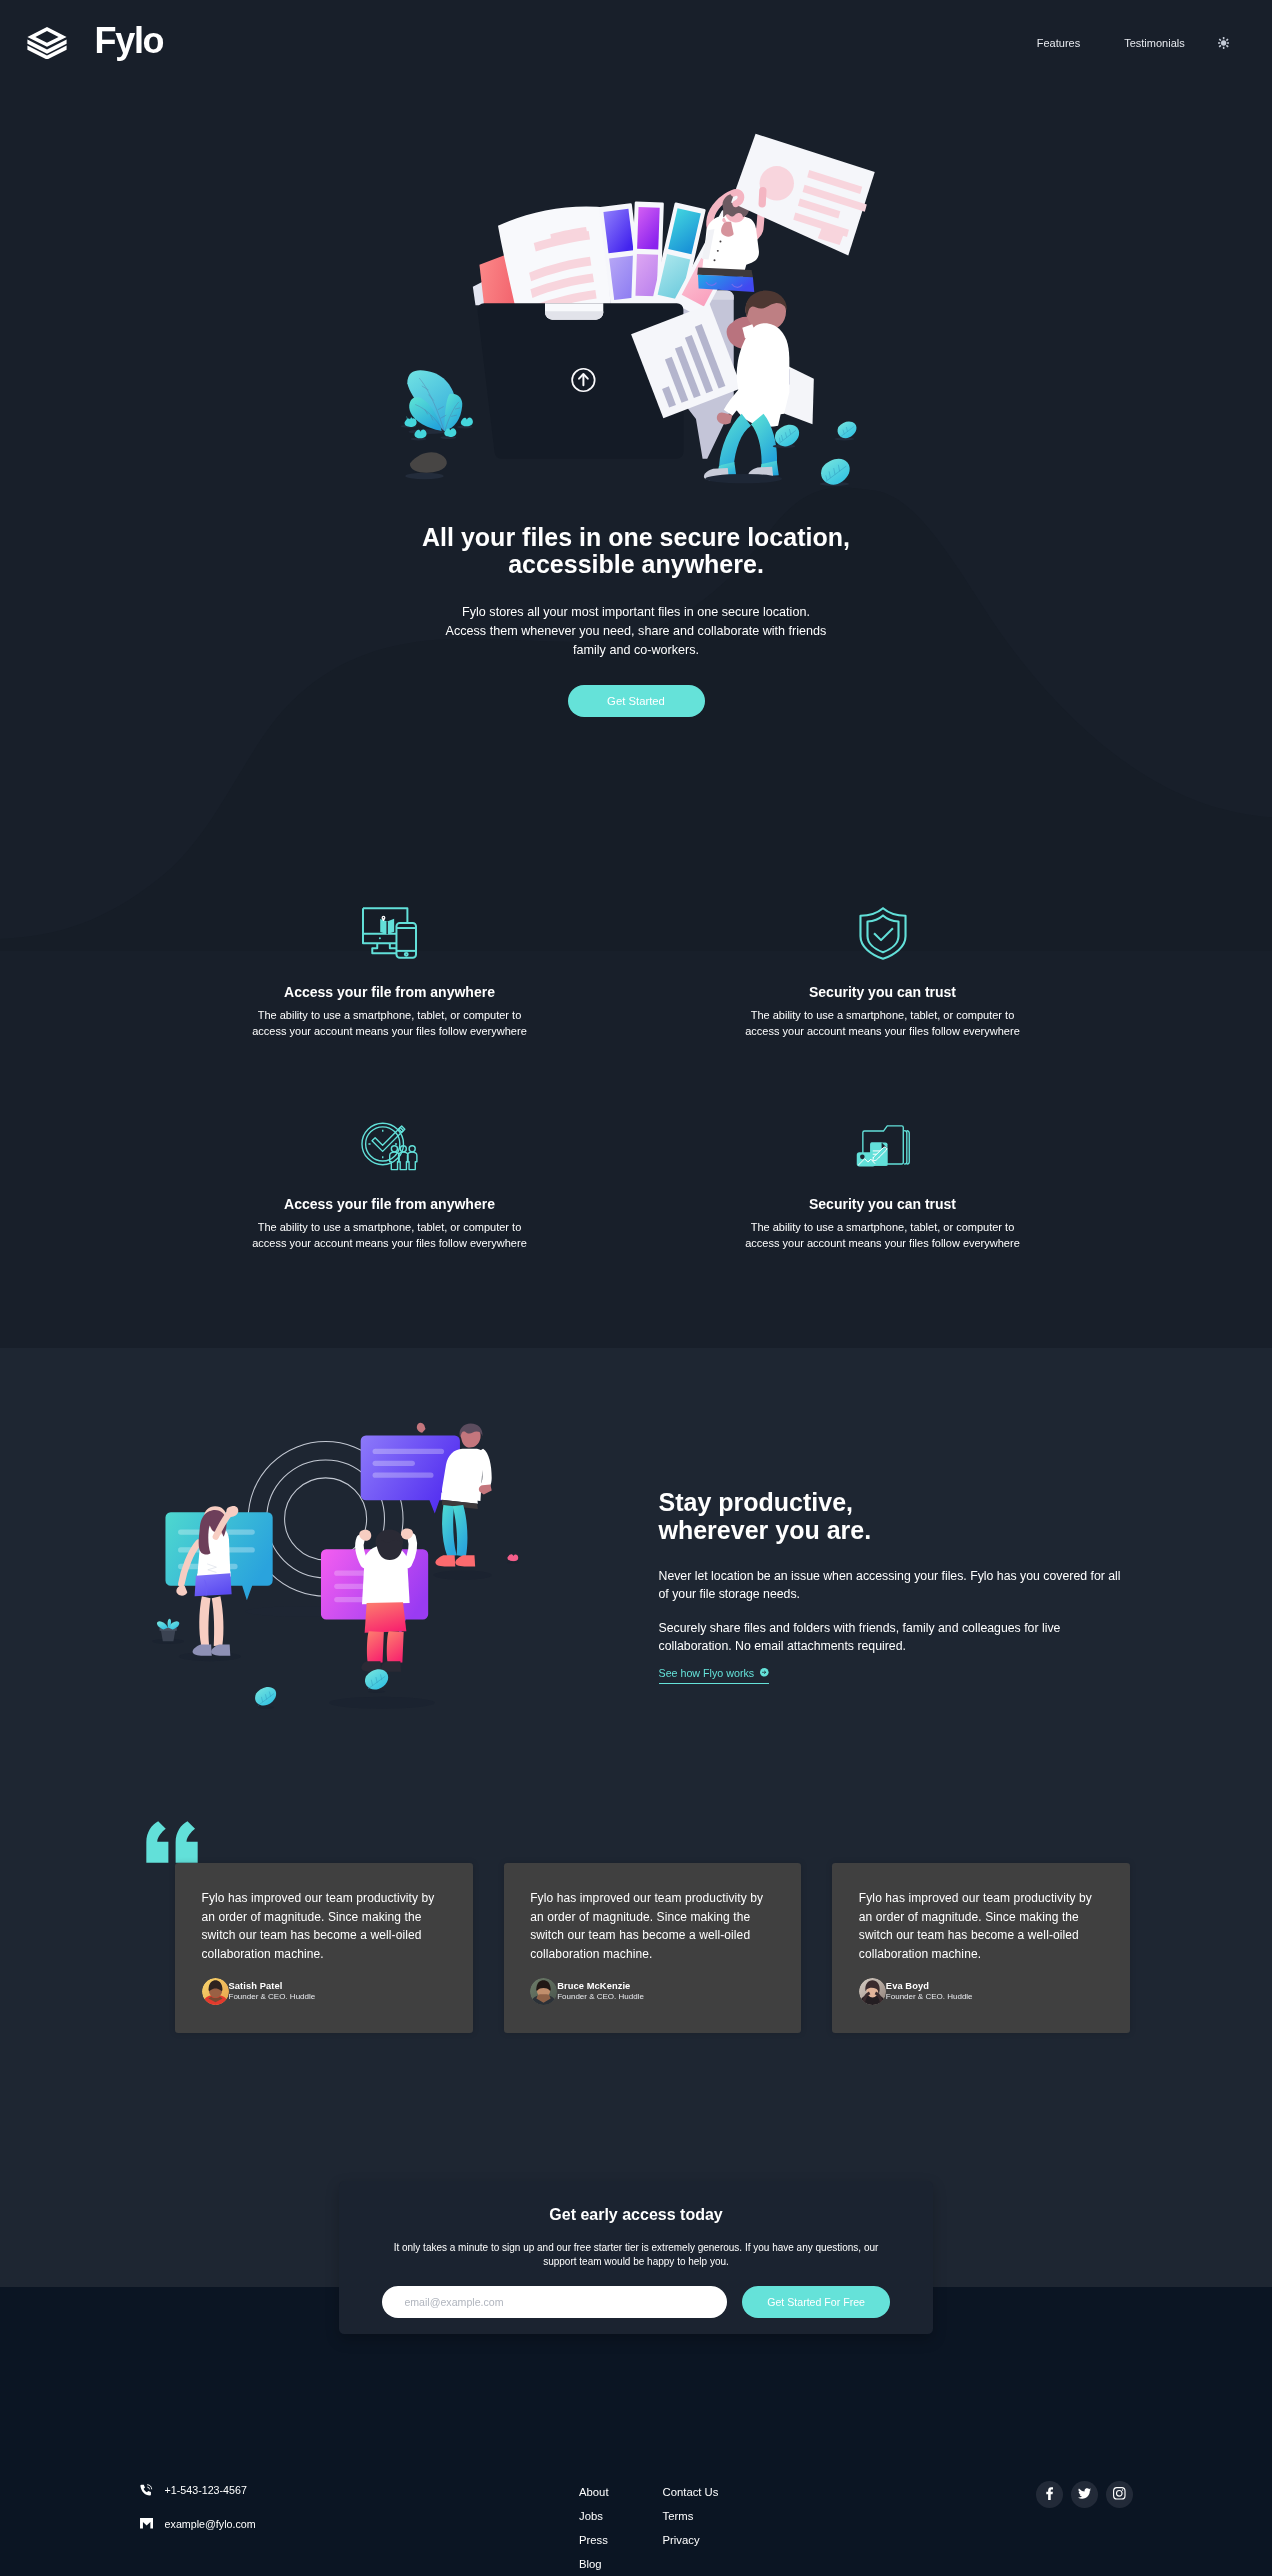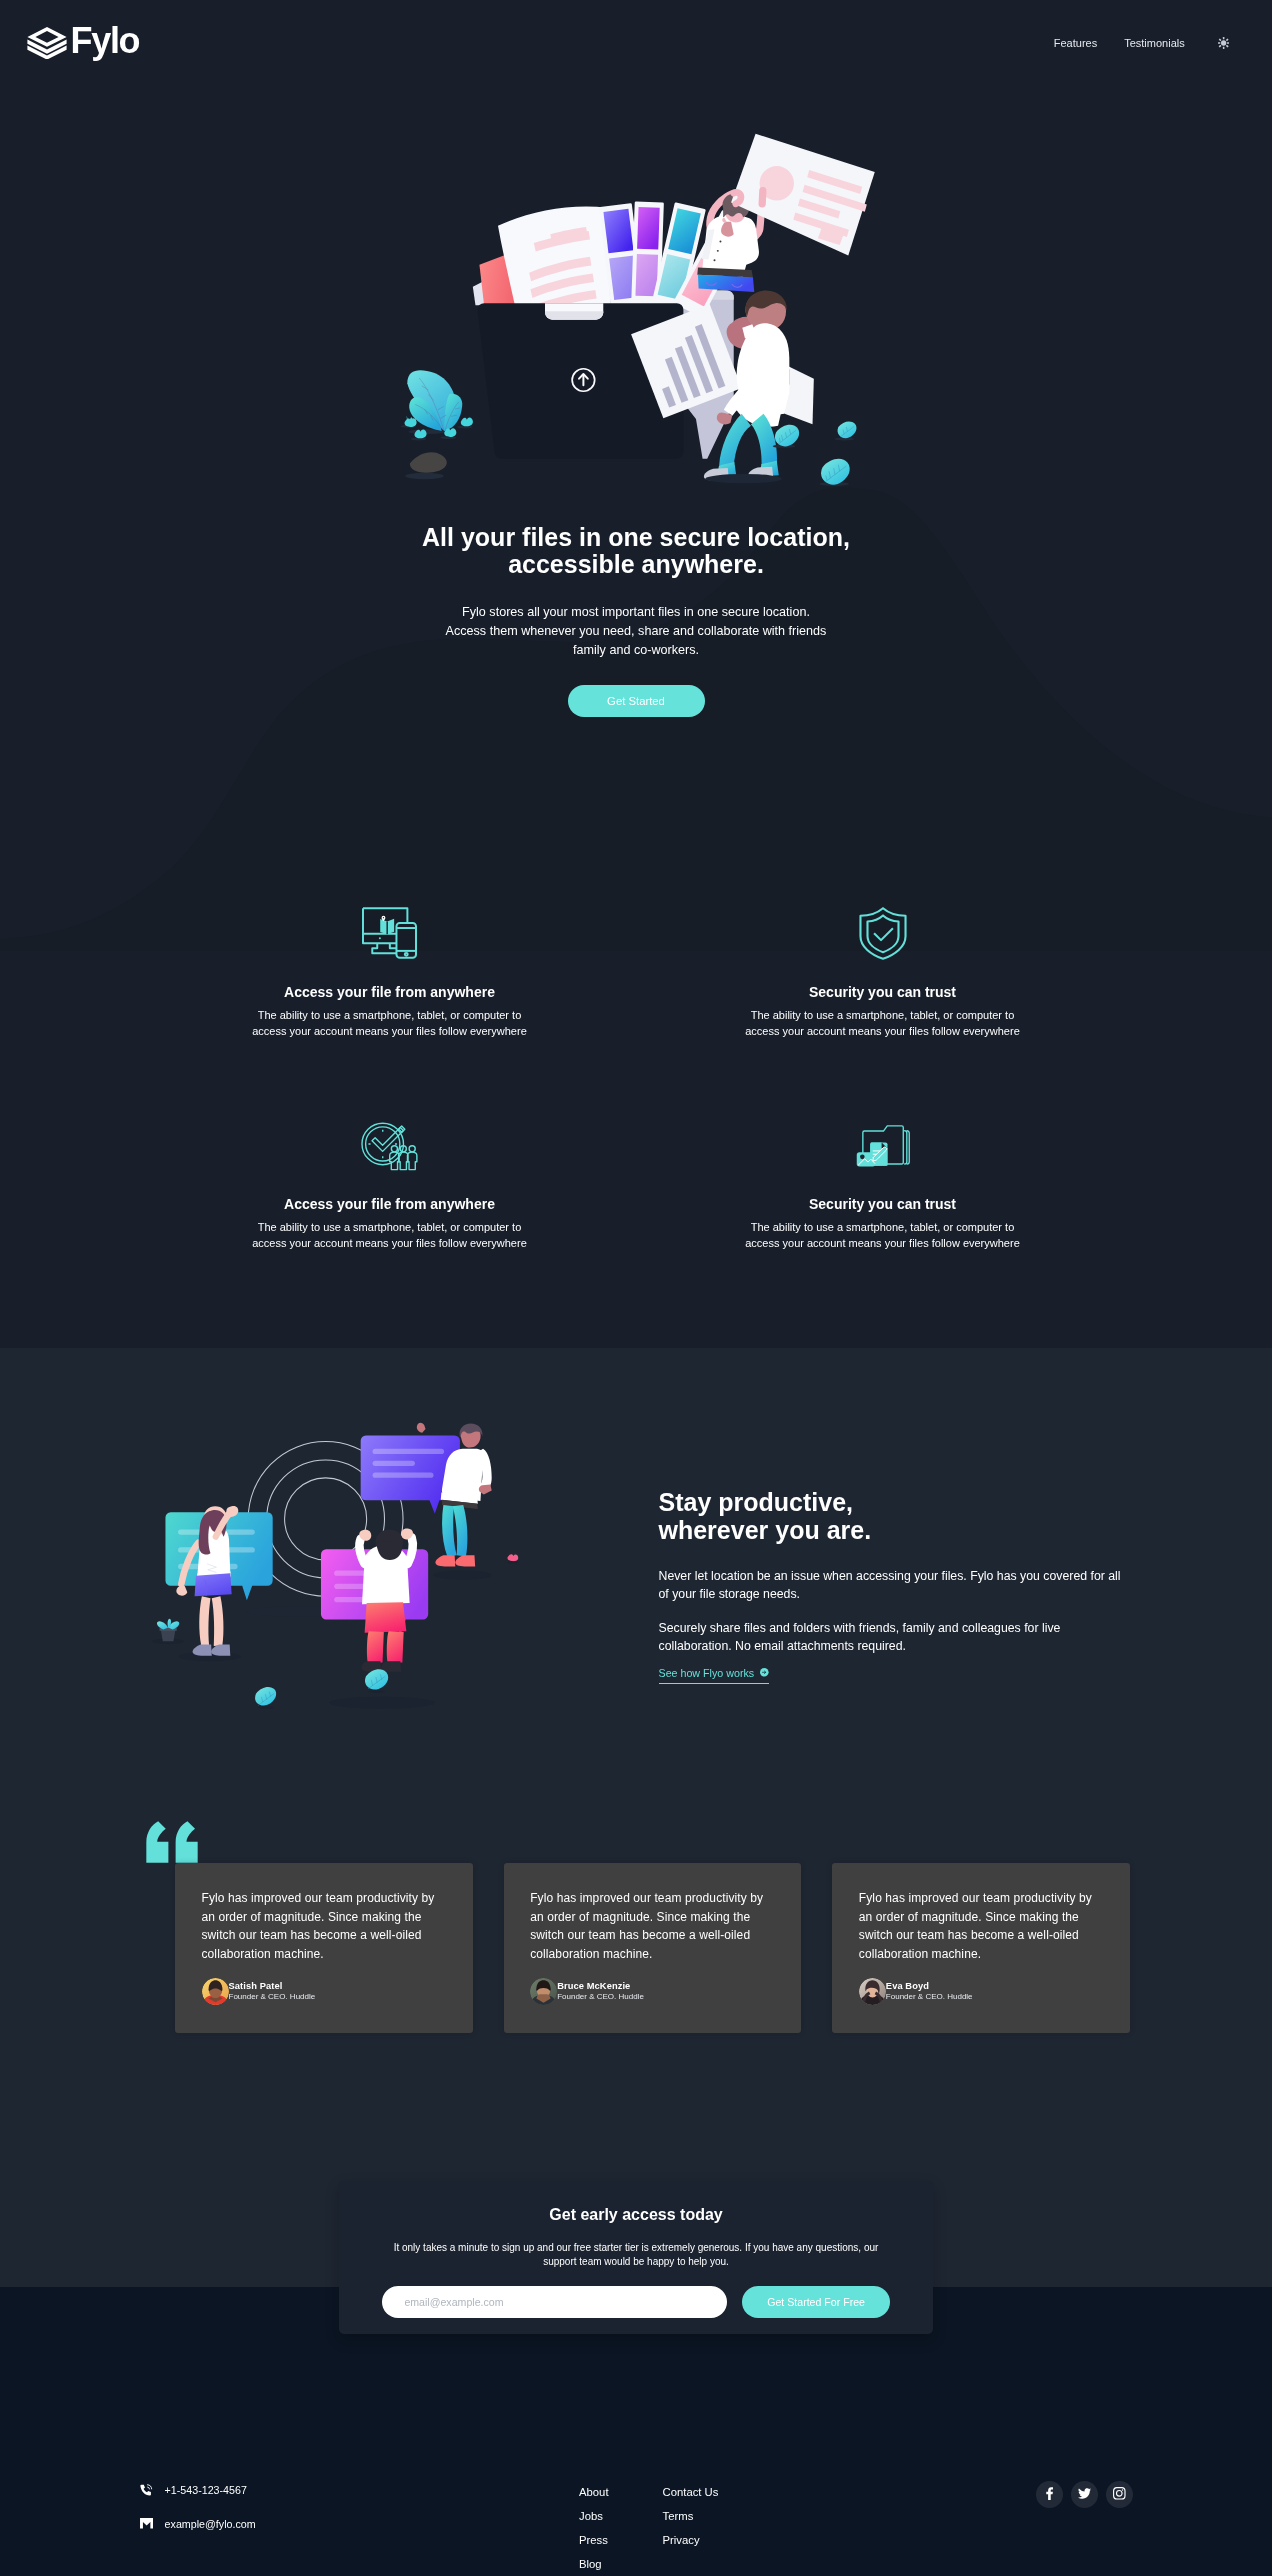--- a/index.html
+++ b/index.html
@@ -4,25 +4,25 @@
 <title>Fylo</title>
 <style>
   *{box-sizing:border-box;margin:0;padding:0}
   html,body{background:#181F2A}
   body{font-family:"Liberation Sans",sans-serif;color:#fff;width:1272px;overflow-x:hidden}
   .page{position:relative;width:1272px;margin:0 auto;overflow:hidden}
 
   
   header{height:87px;display:flex;align-items:center;position:relative;z-index:6}
   .hdr-inner{width:1272px;display:flex;align-items:center;justify-content:space-between;padding:0 43px 0 26.5px}
-  .logo{display:flex;align-items:flex-end;gap:4px;text-decoration:none;margin-top:-1.3px}
+  .logo{display:flex;align-items:flex-end;gap:28px;text-decoration:none;margin-top:-1.3px}
   .logo svg{display:block}
   .logo-text{font-size:36px;font-weight:700;letter-spacing:-1.3px;line-height:1;color:#fff;margin-top:-4px}
   nav.main-nav{display:flex;align-items:center}
-  nav.main-nav a{color:#E6E9EE;text-decoration:none;font-size:11px;margin-left:27px}
+  nav.main-nav a{color:#E6E9EE;text-decoration:none;font-size:11px;margin-left:44px}
   .theme-toggle{margin-left:33px;margin-top:1.3px;display:flex;align-items:center;cursor:pointer;background:none;border:none;padding:0}
 
   
   .hero{position:relative;text-align:center;z-index:1;padding-bottom:0}
   .hero-curve{position:absolute;left:0;top:182px;width:1272px;height:644px;z-index:-1;pointer-events:none;display:block}
   .hero-illu{display:block;margin:38px 0 0 398px;width:490px}
   .hero h1{font-size:25px;line-height:27px;font-weight:700;margin-top:36px;letter-spacing:0px}
   .hero p.lead{font-size:12.6px;line-height:19px;margin-top:25px;color:#ffffff}
   .btn-primary{display:inline-block;width:137px;height:32px;line-height:32px;border-radius:16px;
     background:#65E2D9;color:#fff;font-size:11.3px;text-decoration:none;margin-top:25px;border:none;cursor:pointer;

